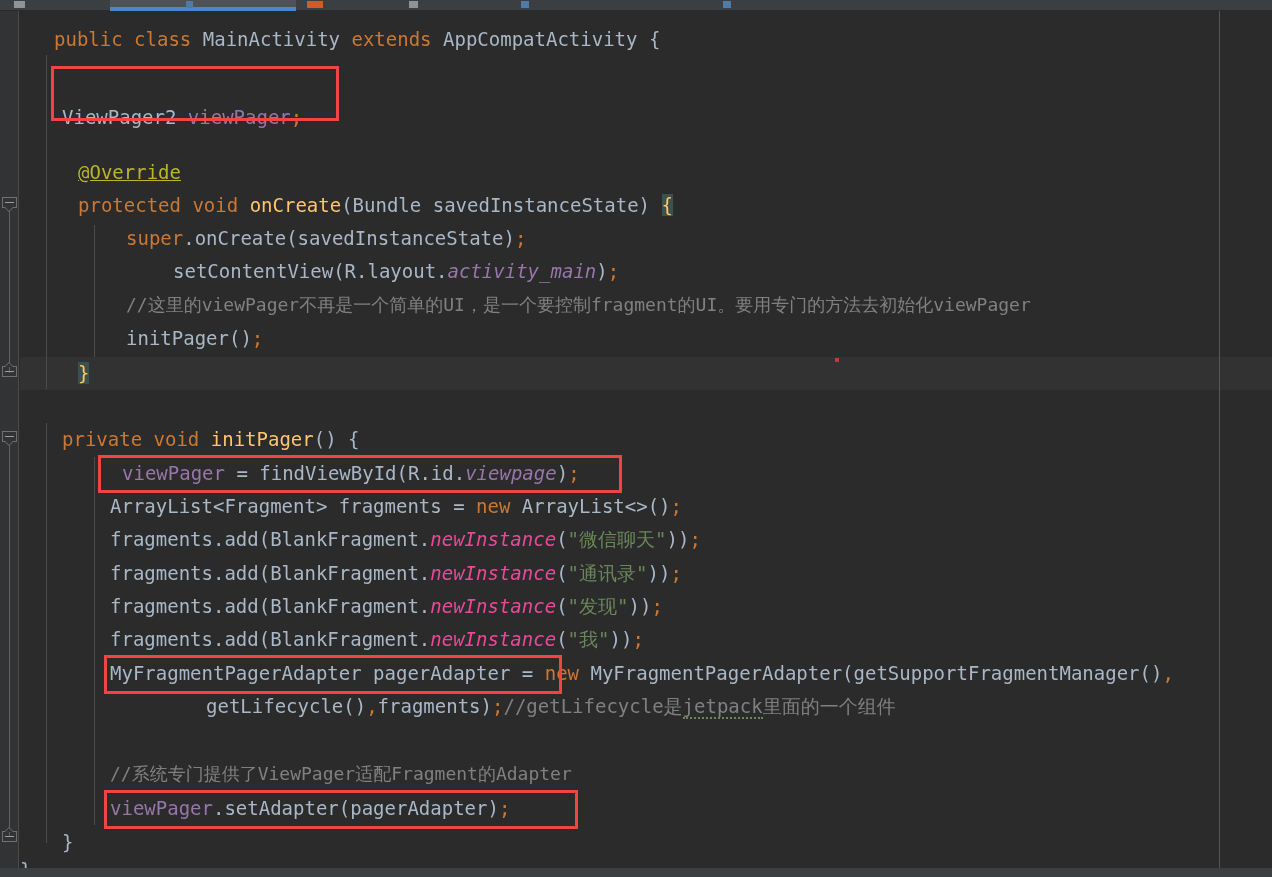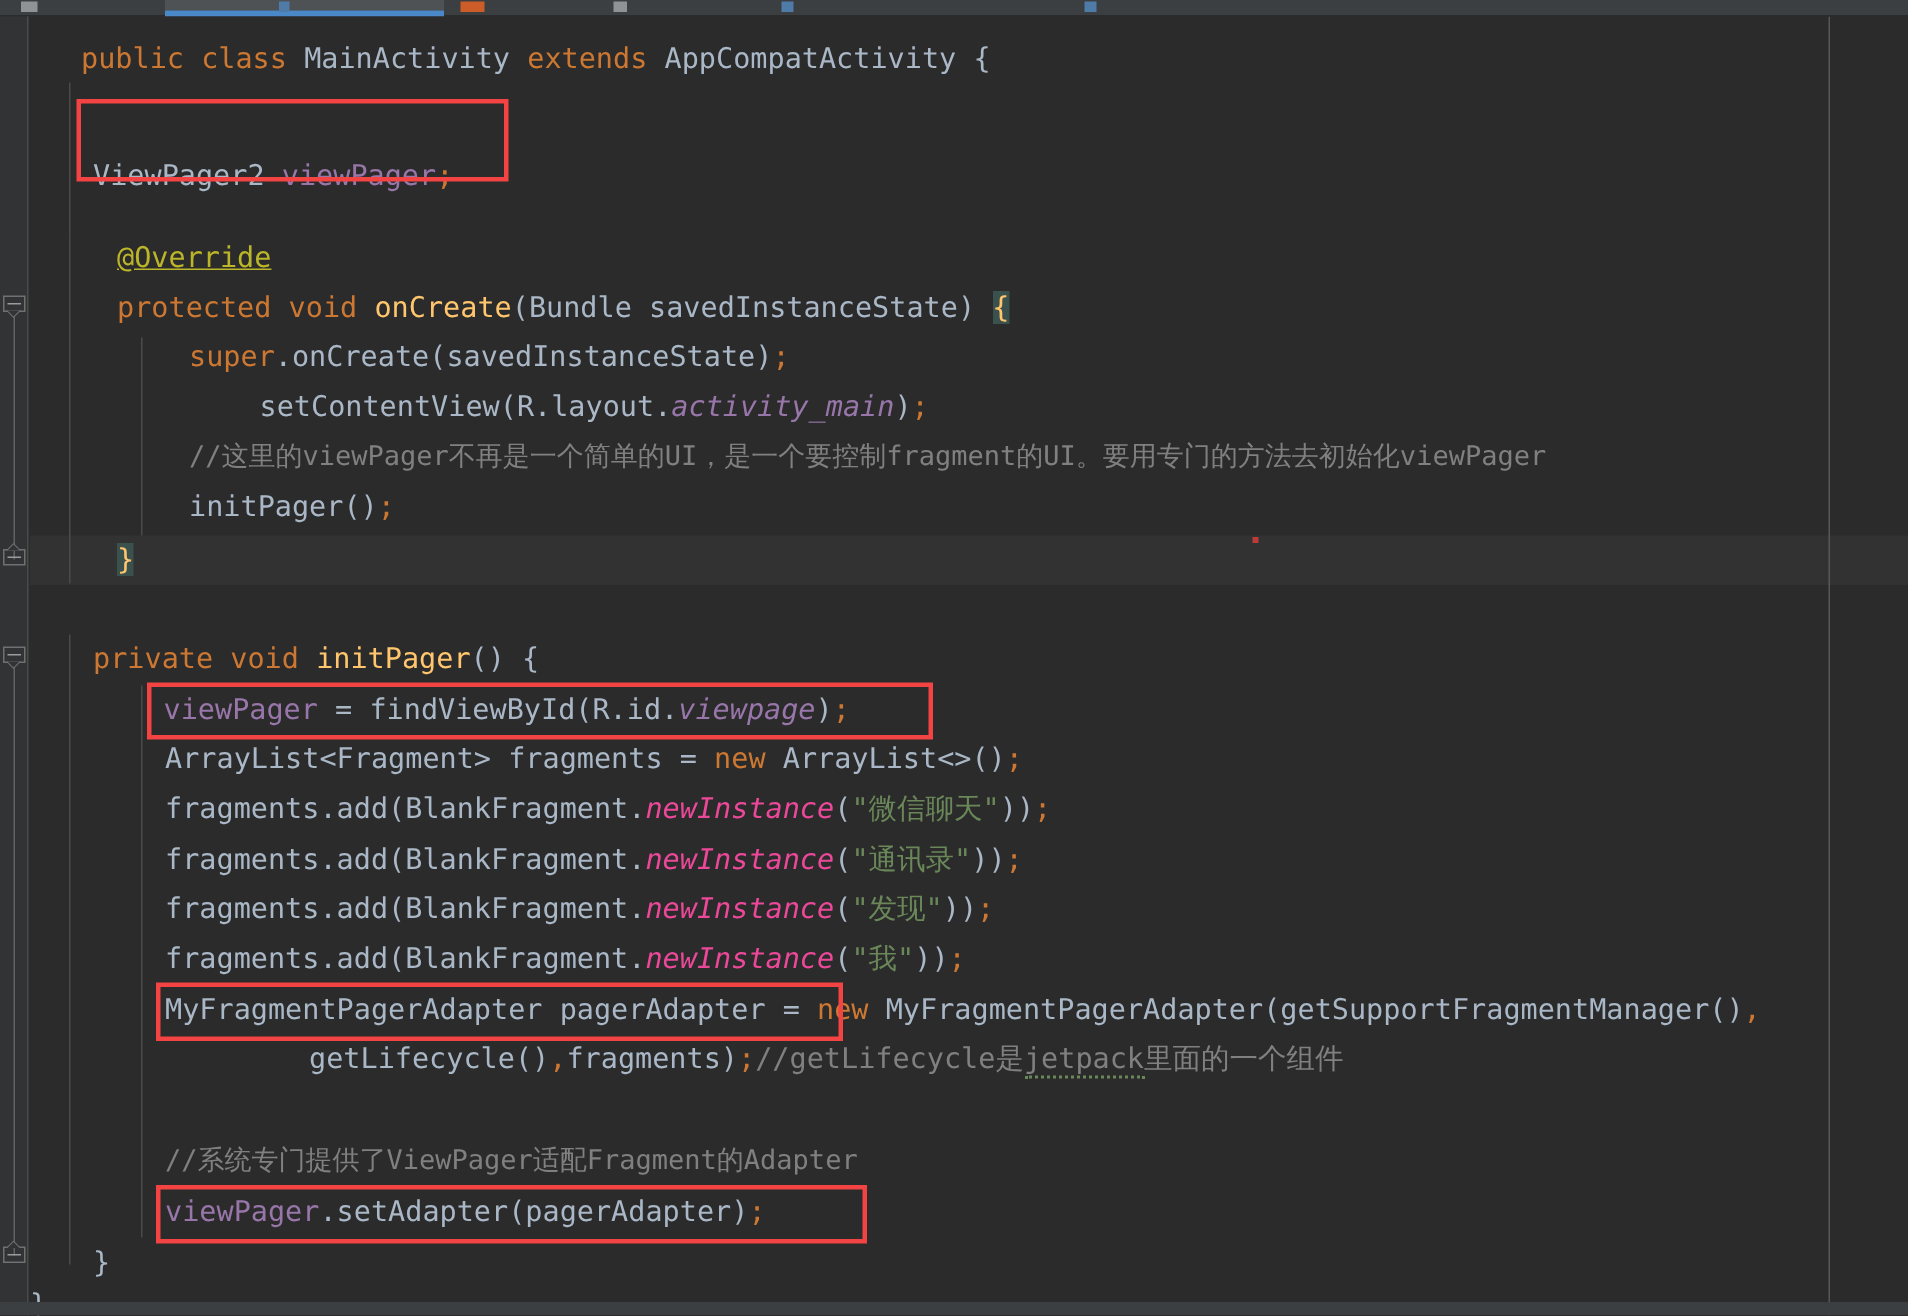--- a/index.html
+++ b/index.html
@@ -217,21 +217,21 @@
     <div class="line" style="top:244px; left:106px;margin-left:47px;"><span class="ty">setContentView(R.layout.</span><span class="fldi">activity_main</span><span class="pun">)</span><span class="sem">;</span></div>
 
     <div class="line" style="top:277px; left:106px; font-size:18px;"><span class="cmt">//这里的viewPager不再是一个简单的UI，是一个要控制fragment的UI。要用专门的方法去初始化viewPager</span></div>
 
     <div class="line" style="top:311px; left:106px;"><span class="ty">initPager()</span><span class="sem">;</span></div>
 
     <div class="line" style="top:346px; left:58px;"><span class="brace-hl">}</span></div>
 
     <div class="line" style="top:412px; left:42px;"><span class="kw">private</span> <span class="kw">void</span> <span class="mth">initPager</span><span class="pun">() {</span></div>
 
-    <div class="line" style="top:446px; left:89px;text-align:center;"><span class="fld">viewPager</span><span class="ty"> = findViewById(R.id.</span><span class="fldi">viewpage</span><span class="pun">)</span><span class="sem">;</span></div>
+    <div class="line" style="top:446px; left:102px;text-align:center;"><span class="fld">viewPager</span><span class="ty"> = findViewById(R.id.</span><span class="fldi">viewpage</span><span class="pun">)</span><span class="sem">;</span></div>
 
     <div class="line" style="top:479px; left:90px;"><span class="ty">ArrayList&lt;Fragment&gt; fragments = </span><span class="kw">new</span><span class="ty"> ArrayList&lt;&gt;()</span><span class="sem">;</span></div>
 
     <div class="line" style="top:512px; left:90px;"><span class="ty">fragments.add(BlankFragment.</span><span class="sta">newInstance</span><span class="pun">(</span><span class="str">"微信聊天"</span><span class="pun">))</span><span class="sem">;</span></div>
 
     <div class="line" style="top:546px; left:90px;"><span class="ty">fragments.add(BlankFragment.</span><span class="sta">newInstance</span><span class="pun">(</span><span class="str">"通讯录"</span><span class="pun">))</span><span class="sem">;</span></div>
 
     <div class="line" style="top:579px; left:90px;"><span class="ty">fragments.add(BlankFragment.</span><span class="sta">newInstance</span><span class="pun">(</span><span class="str">"发现"</span><span class="pun">))</span><span class="sem">;</span></div>
 
     <div class="line" style="top:612px; left:90px;"><span class="ty">fragments.add(BlankFragment.</span><span class="sta">newInstance</span><span class="pun">(</span><span class="str">"我"</span><span class="pun">))</span><span class="sem">;</span></div>

